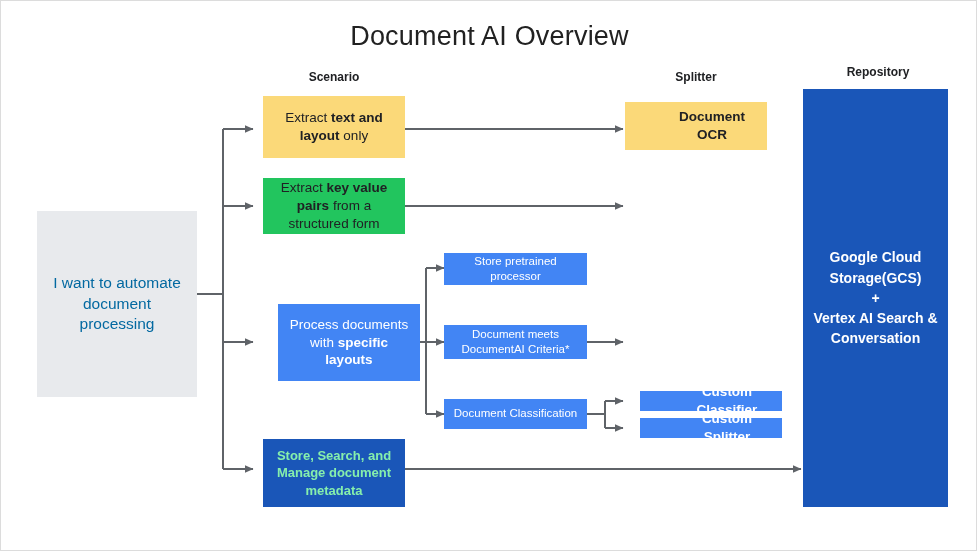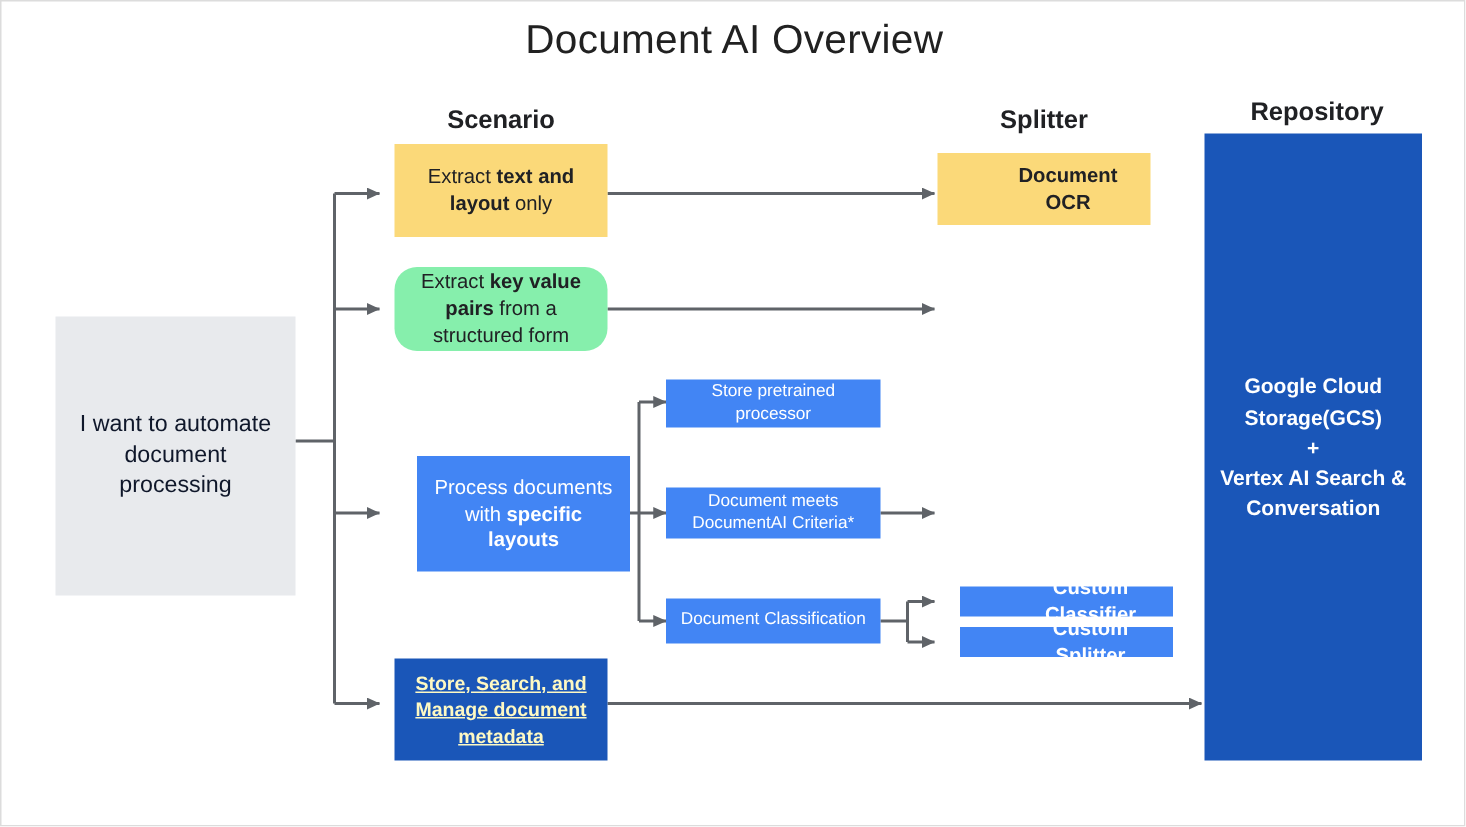--- a/index.html
+++ b/index.html
@@ -26,78 +26,76 @@
     position: absolute;
     left: 0;
     top: 0;
     width: 977px;
     height: 551px;
     pointer-events: none;
   }
   .title {
     position: absolute;
     left: 0;
-    top: 10px;
+    top: 20px;
     width: 977px;
     text-align: center;
     font-size: 27px;
     color: #212121;
     letter-spacing: 0.2px;
   }
   .col-head {
     position: absolute;
-    font-size: 17px;
+    font-size: 12px;
     font-weight: bold;
     color: #202124;
     text-align: center;
   }
   .node {
     position: absolute;
     box-sizing: border-box;
     display: flex;
     align-items: center;
     justify-content: center;
     text-align: center;
     line-height: 1.33;
     padding: 4px 8px;
   }
   .node span.txt { display: block; width: 100%; }
   .n-gray {
     background: #e8eaed;
-    color: #0f172a;
+    color: #0369a1;
     font-size: 15.5px;
   }
   .n-yellow {
     background: #fbd979;
     color: #202124;
     font-size: 13.5px;
   }
   .n-green {
-    background: #86efac;
+    background: #22c55e;
     color: #202124;
     font-size: 13.5px;
-    border-radius: 15px;
   }
   .n-blue {
     background: #4285f4;
     color: #ffffff;
     font-size: 13.5px;
     margin-left: 15px;
   }
   .n-blue-sm {
     background: #4285f4;
     color: #ffffff;
     font-size: 11.5px;
   }
   .n-blue-dark {
     background: #1a56b8;
-    color: #fef9c3;
+    color: #86efac;
     font-size: 13px;
     font-weight: bold;
-    text-decoration: underline;
   }
   .n-repo {
     background: #1a56b8;
     color: #ffffff;
     font-size: 14px;
     font-weight: bold;
     line-height: 1.45;
   }
   .n-proc-label {
     font-weight: bold;

